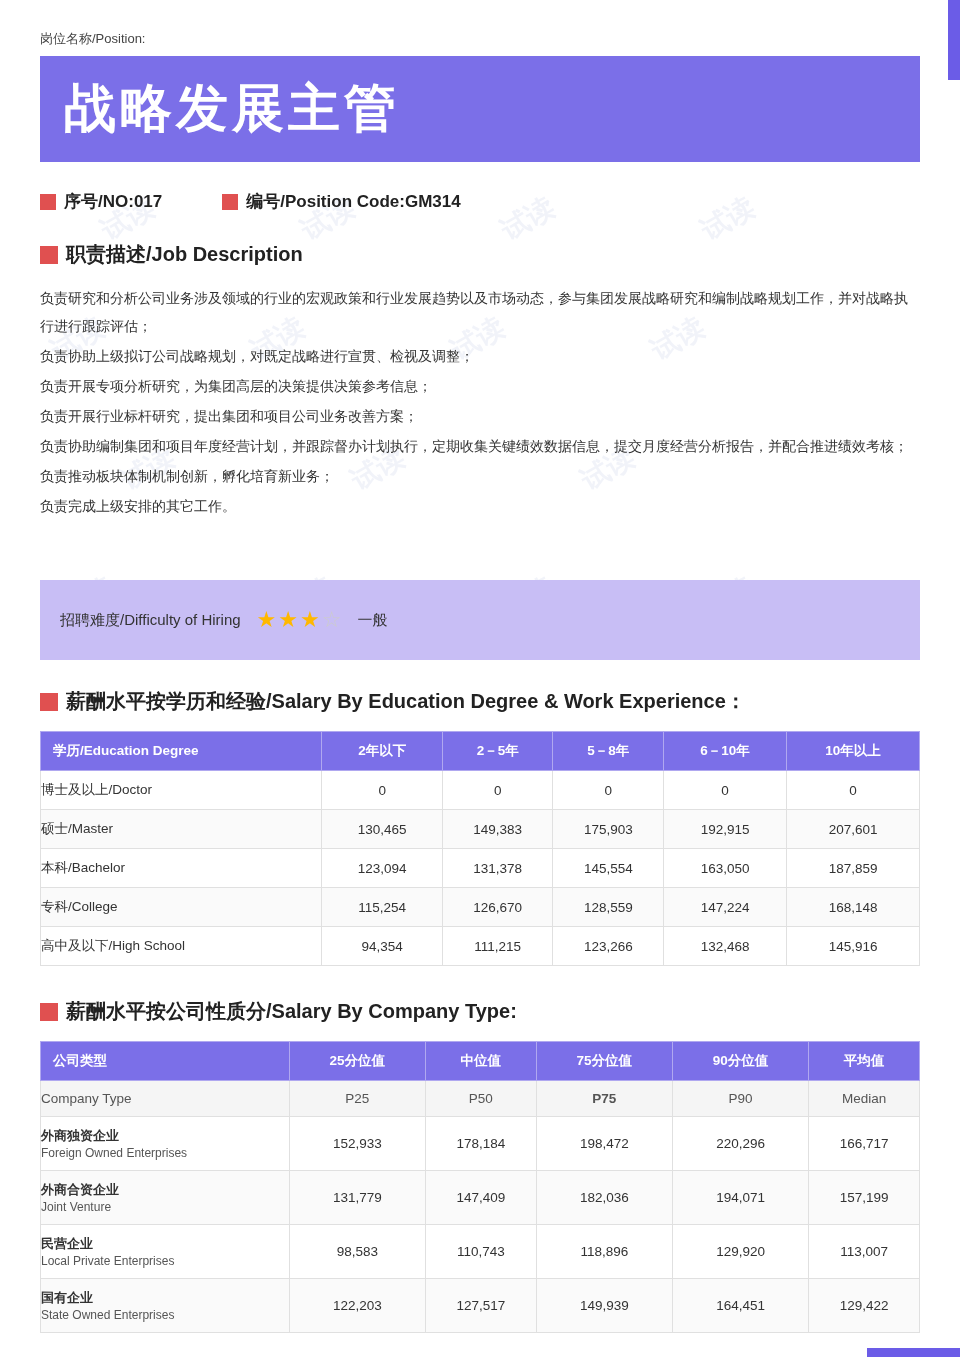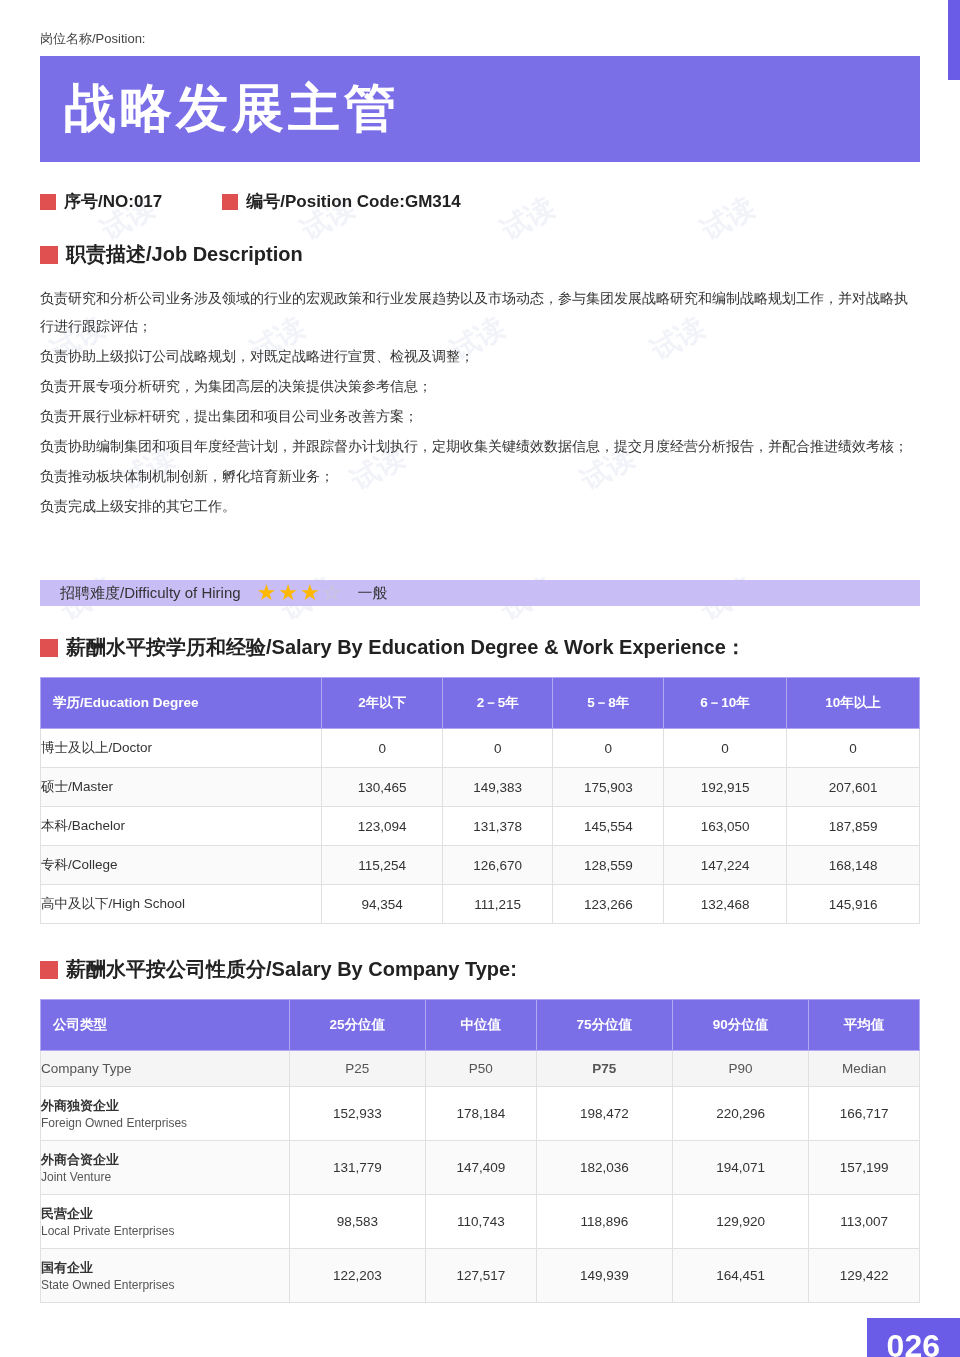--- a/index.html
+++ b/index.html
@@ -113,21 +113,21 @@
       color: #333;
       margin-bottom: 60px;
     }
     .job-description p {
       margin-bottom: 2px;
     }
 
     
     .difficulty-bar {
       background: #C8BEF5;
-      padding: 0 20px;
+      padding: 27px 20px;
       display: flex;
       align-items: center;
       gap: 16px;
       margin-bottom: 28px;
     }
     .difficulty-label {
       font-size: 15px;
       color: #333;
       font-weight: 500;
     }
@@ -151,21 +151,21 @@
     table {
       width: 100%;
       border-collapse: collapse;
       font-size: 13.5px;
     }
     table thead tr {
       background: #7B6FE8;
       color: #fff;
     }
     table thead th {
-      padding: 16px 12px;
+      padding: 10px 12px;
       text-align: center;
       font-weight: bold;
       border: 1px solid #b0a8f0;
     }
     table thead th:first-child {
       text-align: left;
     }
     table tbody tr {
       background: #fff;
     }

